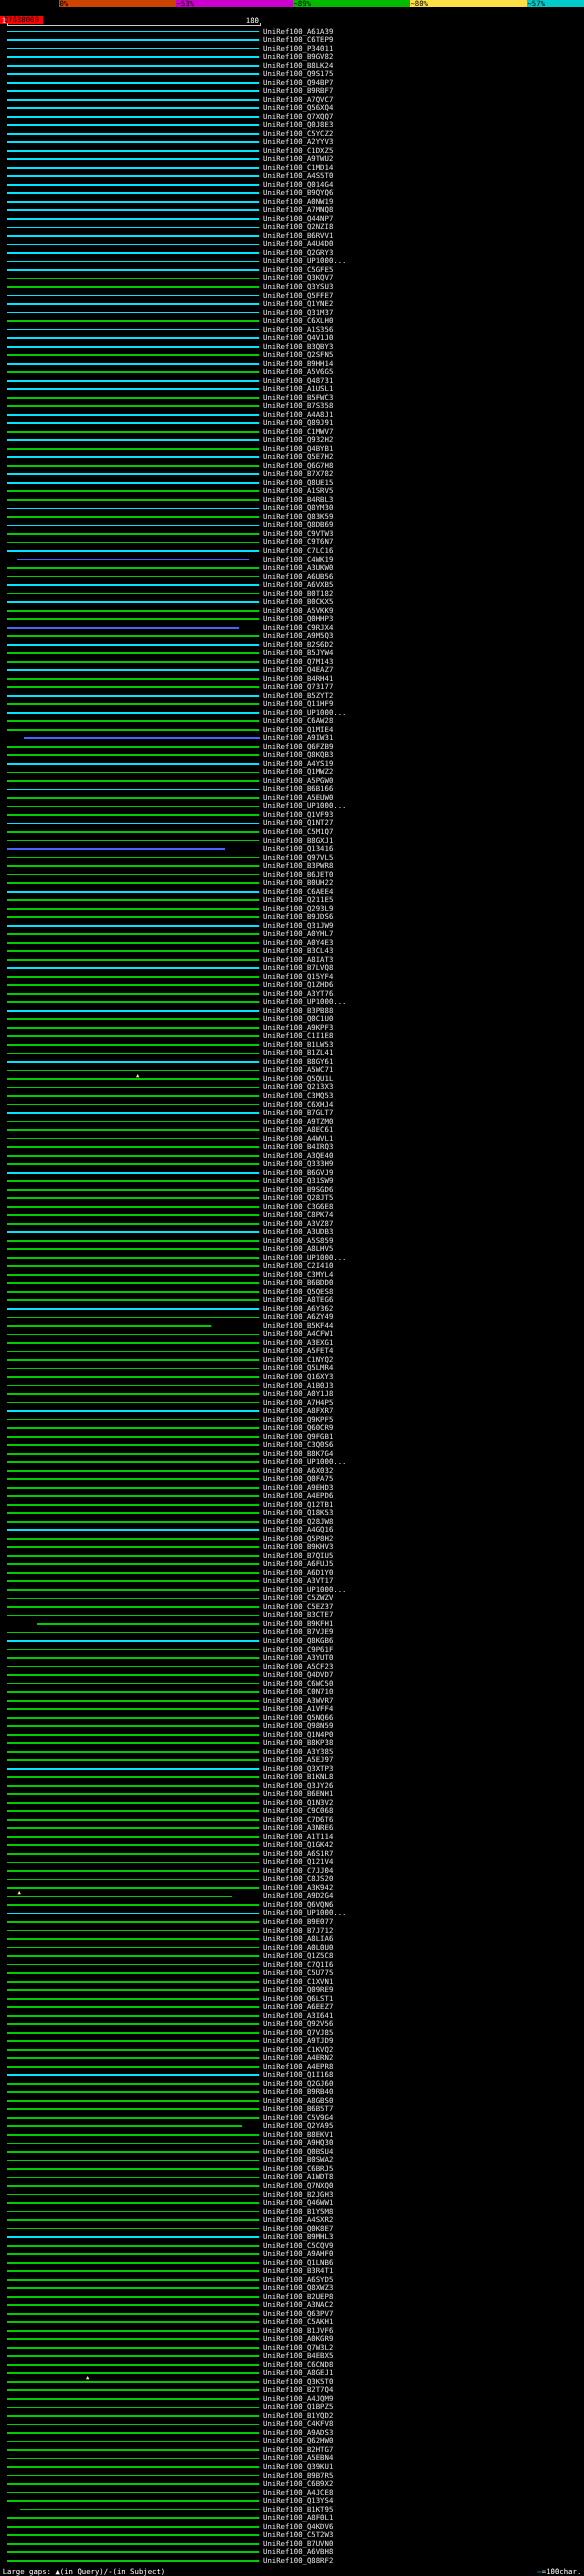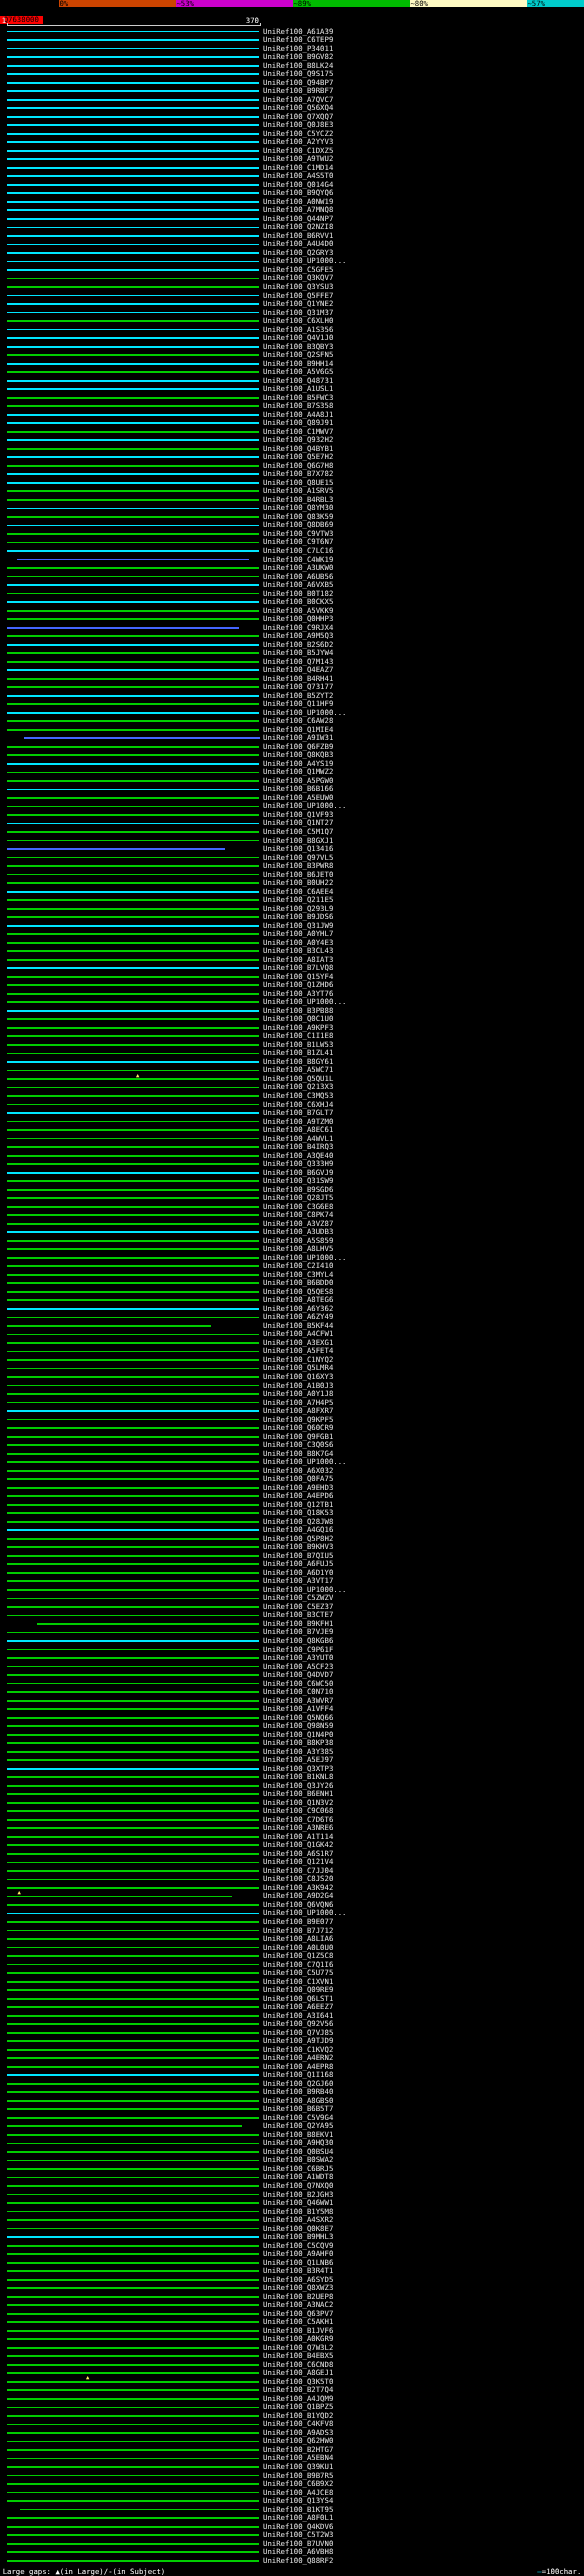--- a/index.html
+++ b/index.html
@@ -35,35 +35,35 @@
     <div class="scale-seg" style="width: 10%; background: rgb(0, 0, 0);"></div>
     <div class="scale-seg" style="width: 20%; background: rgb(204, 68, 0);">
       <span class="scale-lab">0%</span>
     </div>
     <div class="scale-seg" style="width: 20%; background: rgb(204, 0, 204);">
       <span class="scale-lab">~53%</span>
     </div>
     <div class="scale-seg" style="width: 20%; background: rgb(0, 187, 0);">
       <span class="scale-lab">~89%</span>
     </div>
-    <div class="scale-seg" style="width: 20%; background: #fef9c3; text-align: right;">
+    <div class="scale-seg" style="width: 20%; background: #fde047; text-align: right;">
       <span class="scale-lab">~80%</span>
     </div>
     <div class="scale-seg" style="width: 10%; background: rgb(0, 204, 204);">
       <span class="scale-lab">~57%</span>
     </div>
   </div>
 
 <div class="query-row">
   <span class="query-chip">Q7638000</span>
 </div>
 
 <div class="ruler">
   <span class="ruler-start">1</span>
-  <span class="ruler-end">370</span>
+  <span class="ruler-end">180</span>
   <div class="ruler-line"></div>
 </div>
 
 <div class="rows">
     <div class="row">
       <div class="bar" style="left: 7.3px; width: 252px; background: rgb(0, 230, 255);"></div>
       <div class="hit-label">UniRef100_A61A39</div>
     </div>
     <div class="row">
       <div class="bar" style="left: 7.3px; width: 252px; background: rgb(0, 230, 255);"></div>
@@ -1252,16 +1252,16 @@
       <div class="bar" style="left: 7.3px; width: 252px; background: rgb(0, 204, 0);"></div>
       <div class="hit-label">UniRef100_A6VBH8</div>
     </div>
     <div class="row">
       <div class="bar" style="left: 7.3px; width: 252px; background: rgb(0, 204, 0);"></div>
       <div class="hit-label">UniRef100_Q88RF2</div>
     </div>
   </div>
 
 <div class="footer">
-  <span class="footer-left"><span>Large gaps:</span> <span>▲</span><span>(in Large)/-(in Subject)</span></span>
+  <span class="footer-left"><span>Large gaps:</span> <span>▲</span><span>(in Query)/-(in Subject)</span></span>
   <span class="footer-right"><span class="scale-dash">—</span><span>=100char.</span></span>
 </div>
 
 
 </body></html>

